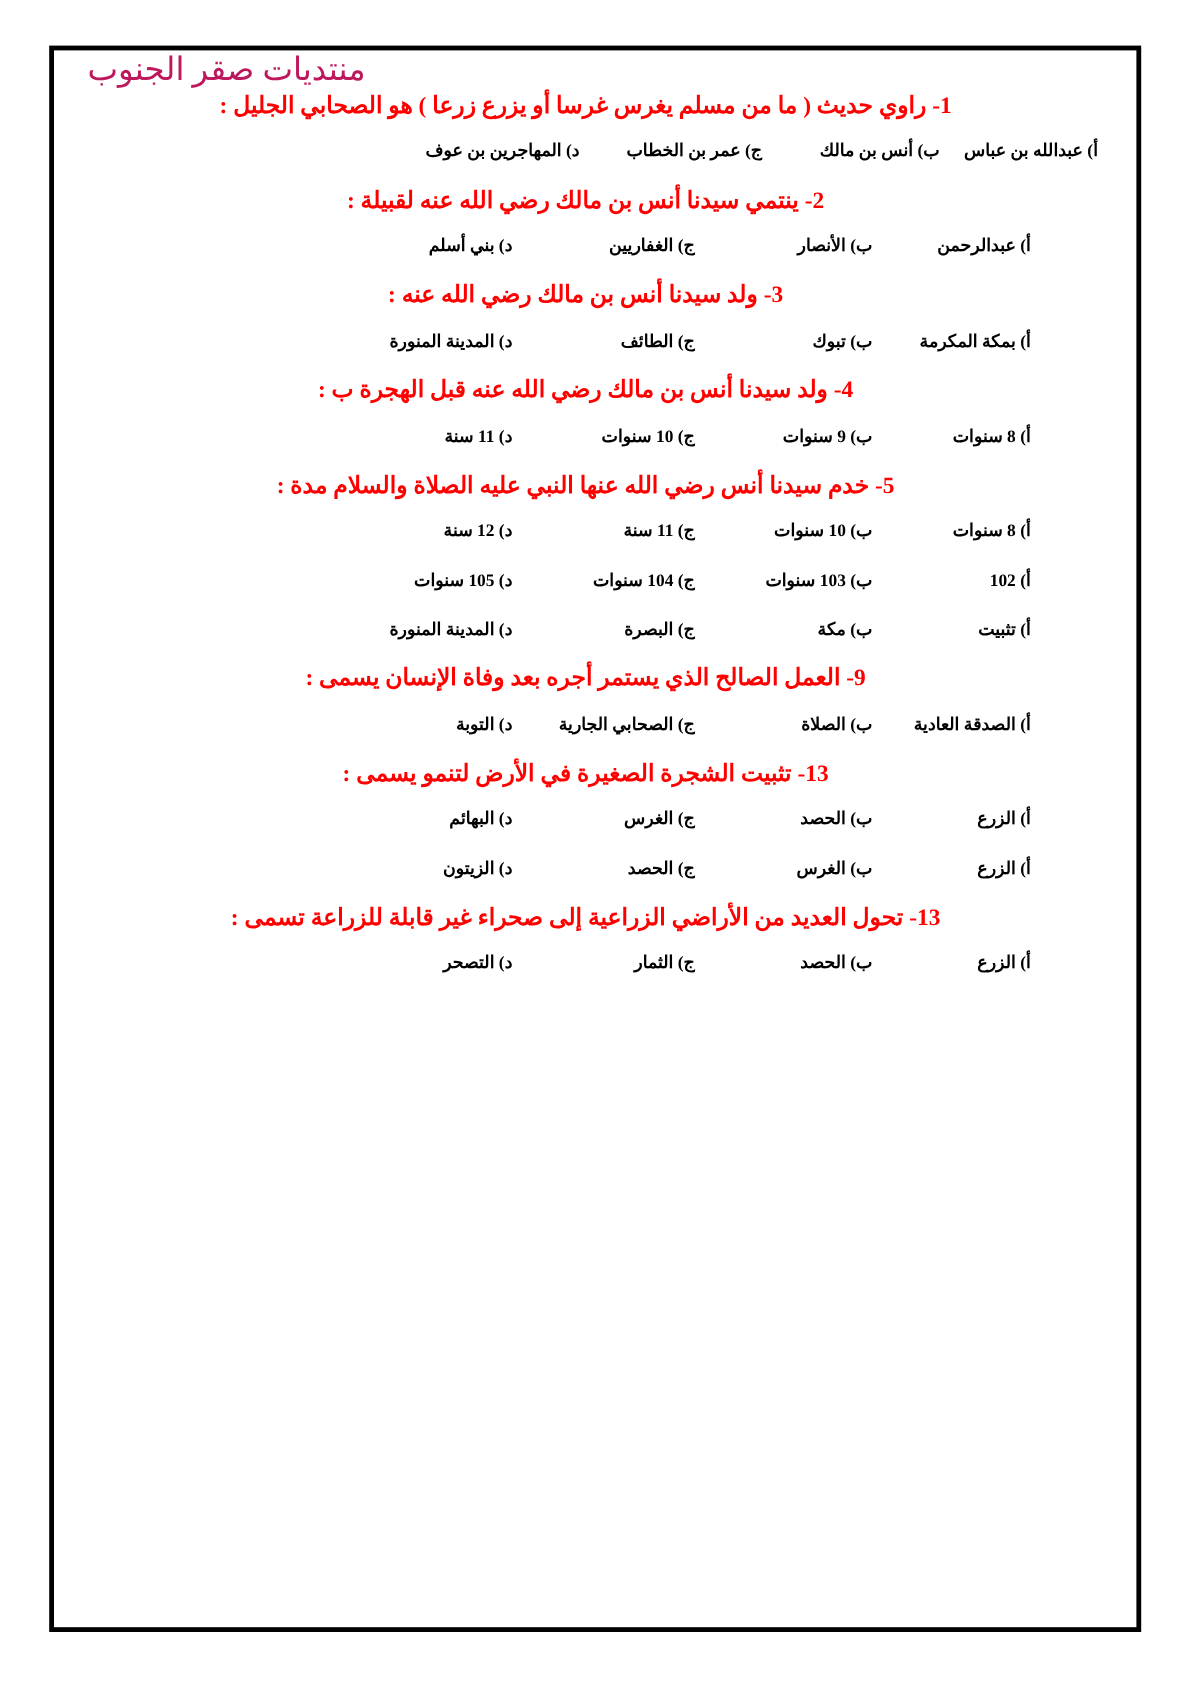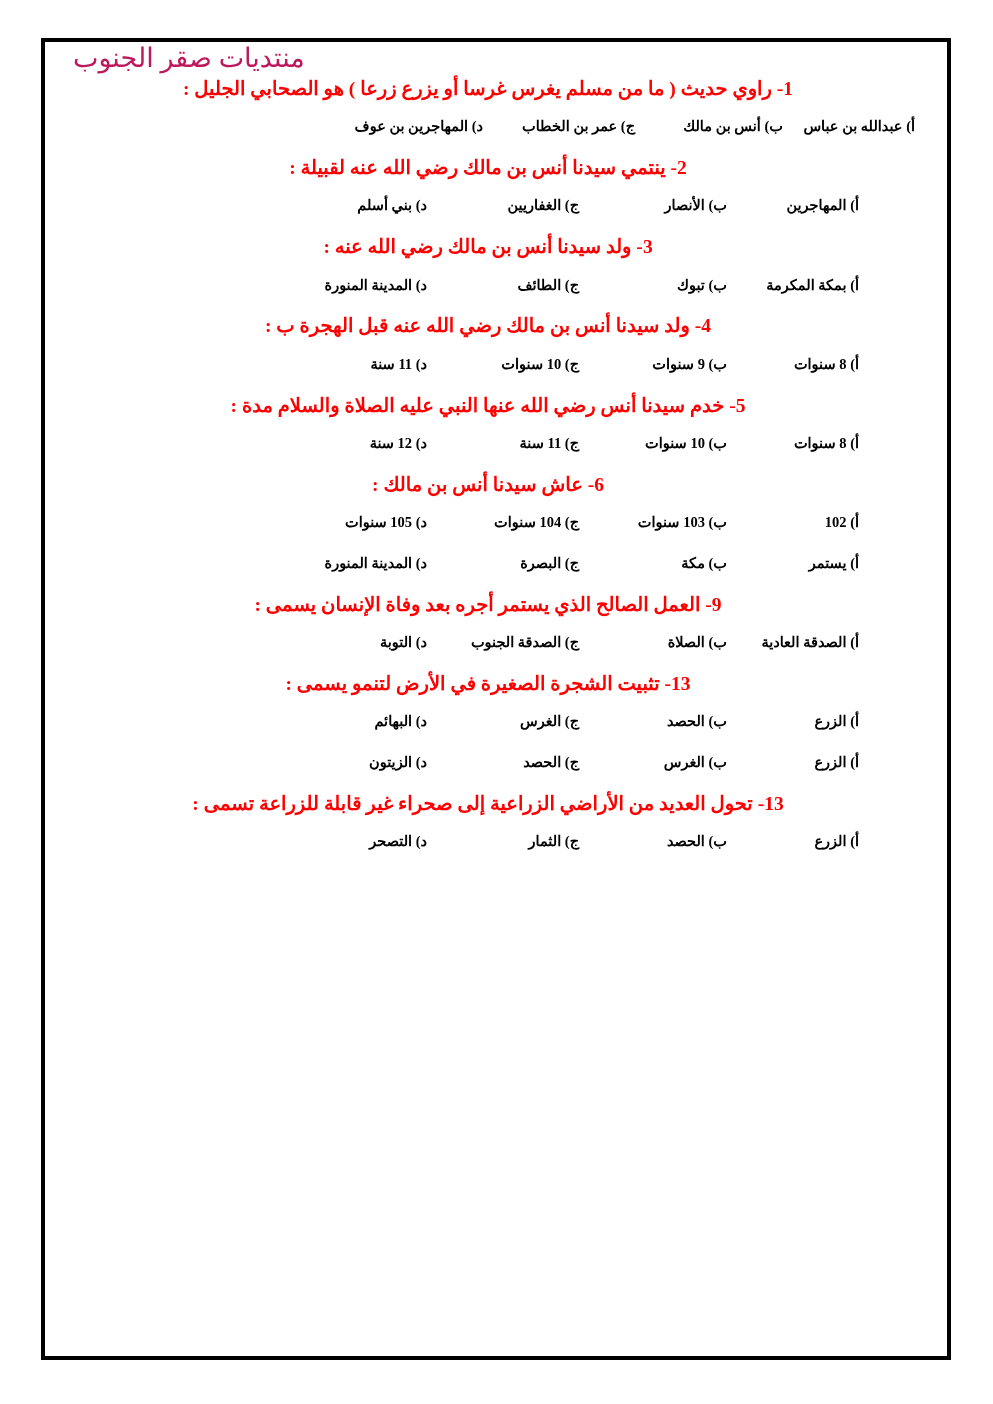--- a/index.html
+++ b/index.html
@@ -116,21 +116,21 @@
       <span class="opt">أ) عبدالله بن عباس</span>
       <span class="opt">ب) أنس بن مالك</span>
       <span class="opt">ج) عمر بن الخطاب</span>
       <span class="opt">د) المهاجرين بن عوف</span>
     </div>
   </div>
 
   <div class="qblock">
     <div class="question">2- ينتمي سيدنا أنس بن مالك رضي الله عنه لقبيلة :</div>
     <div class="answers indent">
-      <span class="opt">أ) المهاجرين</span>
+      <span class="opt">أ) عبدالرحمن</span>
       <span class="opt">ب) الأنصار</span>
       <span class="opt">ج) الغفاريين</span>
       <span class="opt">د) بني أسلم</span>
     </div>
   </div>
 
   <div class="qblock">
     <div class="question">3- ولد سيدنا أنس بن مالك رضي الله عنه :</div>
     <div class="answers indent">
       <span class="opt">أ) بمكة المكرمة</span>
@@ -154,45 +154,44 @@
     <div class="question">5- خدم سيدنا أنس رضي الله عنها النبي عليه الصلاة والسلام مدة :</div>
     <div class="answers indent">
       <span class="opt">أ) 8 سنوات</span>
       <span class="opt">ب) 10 سنوات</span>
       <span class="opt">ج) 11 سنة</span>
       <span class="opt">د) 12 سنة</span>
     </div>
   </div>
 
   <div class="qblock">
-    <div class="question">6- عاش سيدنا أنس بن مالك :</div>
     <div class="answers indent">
       <span class="opt">أ) 102</span>
       <span class="opt">ب) 103 سنوات</span>
       <span class="opt">ج) 104 سنوات</span>
       <span class="opt">د) 105 سنوات</span>
     </div>
   </div>
 
   <div class="qblock">
     <div class="answers indent">
-      <span class="opt">أ) يستمر</span>
+      <span class="opt">أ) تثبيت</span>
       <span class="opt">ب) مكة</span>
       <span class="opt">ج) البصرة</span>
       <span class="opt">د) المدينة المنورة</span>
     </div>
   </div>
 
 
   <div class="qblock">
     <div class="question">9-  العمل الصالح الذي يستمر أجره بعد وفاة الإنسان يسمى :</div>
     <div class="answers indent">
       <span class="opt">أ) الصدقة العادية</span>
       <span class="opt">ب) الصلاة</span>
-      <span class="opt">ج) الصدقة الجنوب</span>
+      <span class="opt">ج) الصحابي الجارية</span>
       <span class="opt">د) التوبة</span>
     </div>
   </div>
 
   <div class="qblock">
     <div class="question">13- تثبيت الشجرة الصغيرة في الأرض لتنمو يسمى :</div>
     <div class="answers indent">
       <span class="opt">أ) الزرع</span>
       <span class="opt">ب) الحصد</span>
       <span class="opt">ج) الغرس</span>

